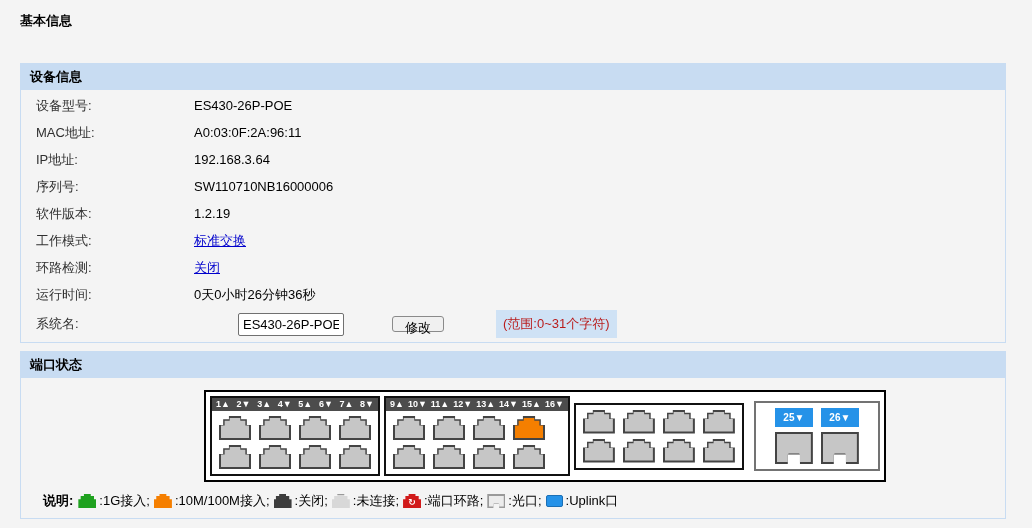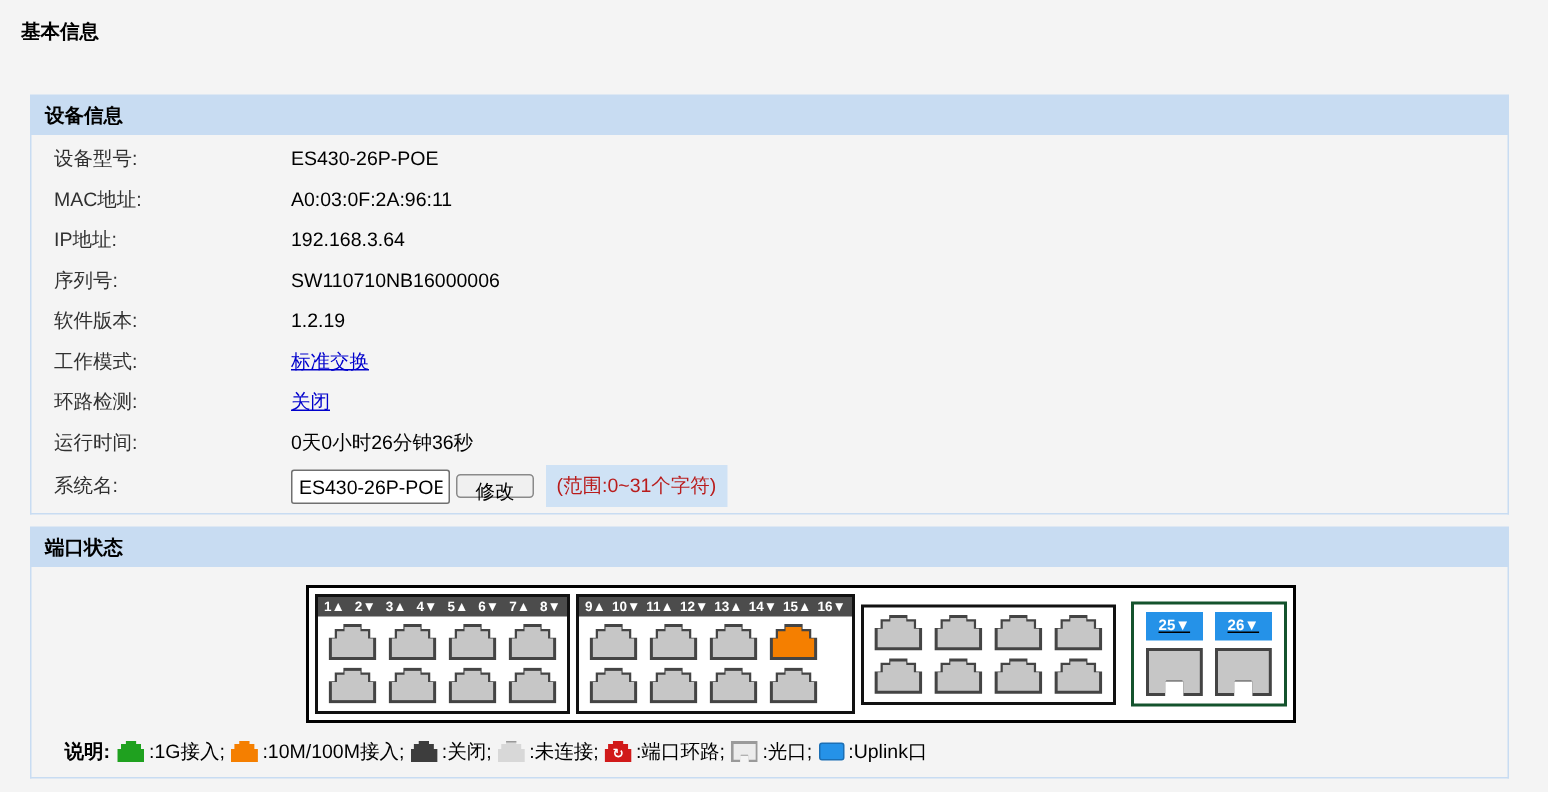--- a/index.html
+++ b/index.html
@@ -9,41 +9,41 @@
     --port_green:#1fa11f; --port_black:#3d3d3d; --port_red:#d11a1a;
   }
   *{box-sizing:border-box;}
   html,body{margin:0;padding:0;}
   body{
     width:1032px;height:528px;overflow:hidden;
     background:var(--page_bg);
     font-family:"Liberation Sans","DejaVu Sans",sans-serif;
     font-size:13px;color:#000;
   }
-  .page-title{padding:12px 0 0 14px;font-weight:bold;font-size:13px;}
+  .page-title{padding:12px 0 0 20px;font-weight:bold;font-size:13px;}
   .section{margin-left:20px;width:986px;}
   .section1{margin-top:33px;}
   .section2{margin-top:8px;}
   .section-header{
     background:var(--section_header_bg);
     height:27px;line-height:27px;padding-left:10px;
     font-weight:bold;font-size:13px;color:#000;font-family:Liberation Serif, serif;
   }
   .section-body{
     border-left:1px solid var(--section_border);
     border-right:1px solid var(--section_border);
     border-bottom:1px solid var(--section_border);
     background:var(--page_bg);
   }
   .rows{padding:2px 0;}
   .info-row{height:27px;display:flex;align-items:center;padding-left:15px;}
   .info-label{width:158px;color:#303030;}
   .info-value{color:#000;}
   a.info-link{color:var(--link);text-decoration:underline;cursor:pointer;}
-  .sysname-row{height:32px;}
+  .sysname-row{height:32px;gap:44px;}
   .sysname-input{
     width:106px;height:23px;margin-right:4px;padding:2px 4px;
     border:1px solid #707070;border-radius:2px;background:#fff;
     font-family:inherit;font-size:13px;color:#000;
   }
   .modify-btn{
     height:16px;min-width:48px;margin-right:8px;padding:2px 12px;
     background:#f0f0f0;border:1px solid #8a8a8a;border-radius:3px;
     font-family:inherit;font-size:13px;color:#000;cursor:pointer;
   }
@@ -75,22 +75,22 @@
     clip-path:polygon(0 38%,13% 38%,13% 14%,31% 14%,31% 0,69% 0,69% 14%,87% 14%,87% 38%,100% 38%,100% 100%,0 100%);
     cursor:pointer;
   }
   .rj45-in{
     position:absolute;inset:2px;background:var(--port_gray);
     clip-path:polygon(0 38%,13% 38%,13% 14%,31% 14%,31% 0,69% 0,69% 14%,87% 14%,87% 38%,100% 38%,100% 100%,0 100%);
   }
   .state-100m .rj45-in{background:var(--port_orange);}
 
   .sfp-box{
-    border:2px solid #14532d;background:#fff;margin-left:6px;
-    padding:5px 8px;display:flex;gap:8px;align-self:center;text-decoration:underline;
+    border:2px solid #737373;background:#fff;margin-left:6px;
+    padding:5px 19px;display:flex;gap:8px;align-self:center;
   }
   .sfp-col{width:38px;}
   .sfp-label{
     height:19px;line-height:19px;background:var(--uplink_blue);
     color:#fff;font-weight:bold;font-size:10px;text-align:center;
     margin-bottom:5px;
   }
   .sfp{
     position:relative;width:38px;height:32px;background:var(--port_border);
     clip-path:polygon(0 0,100% 0,100% 100%,66% 100%,66% 70%,34% 70%,34% 100%,0 100%);

